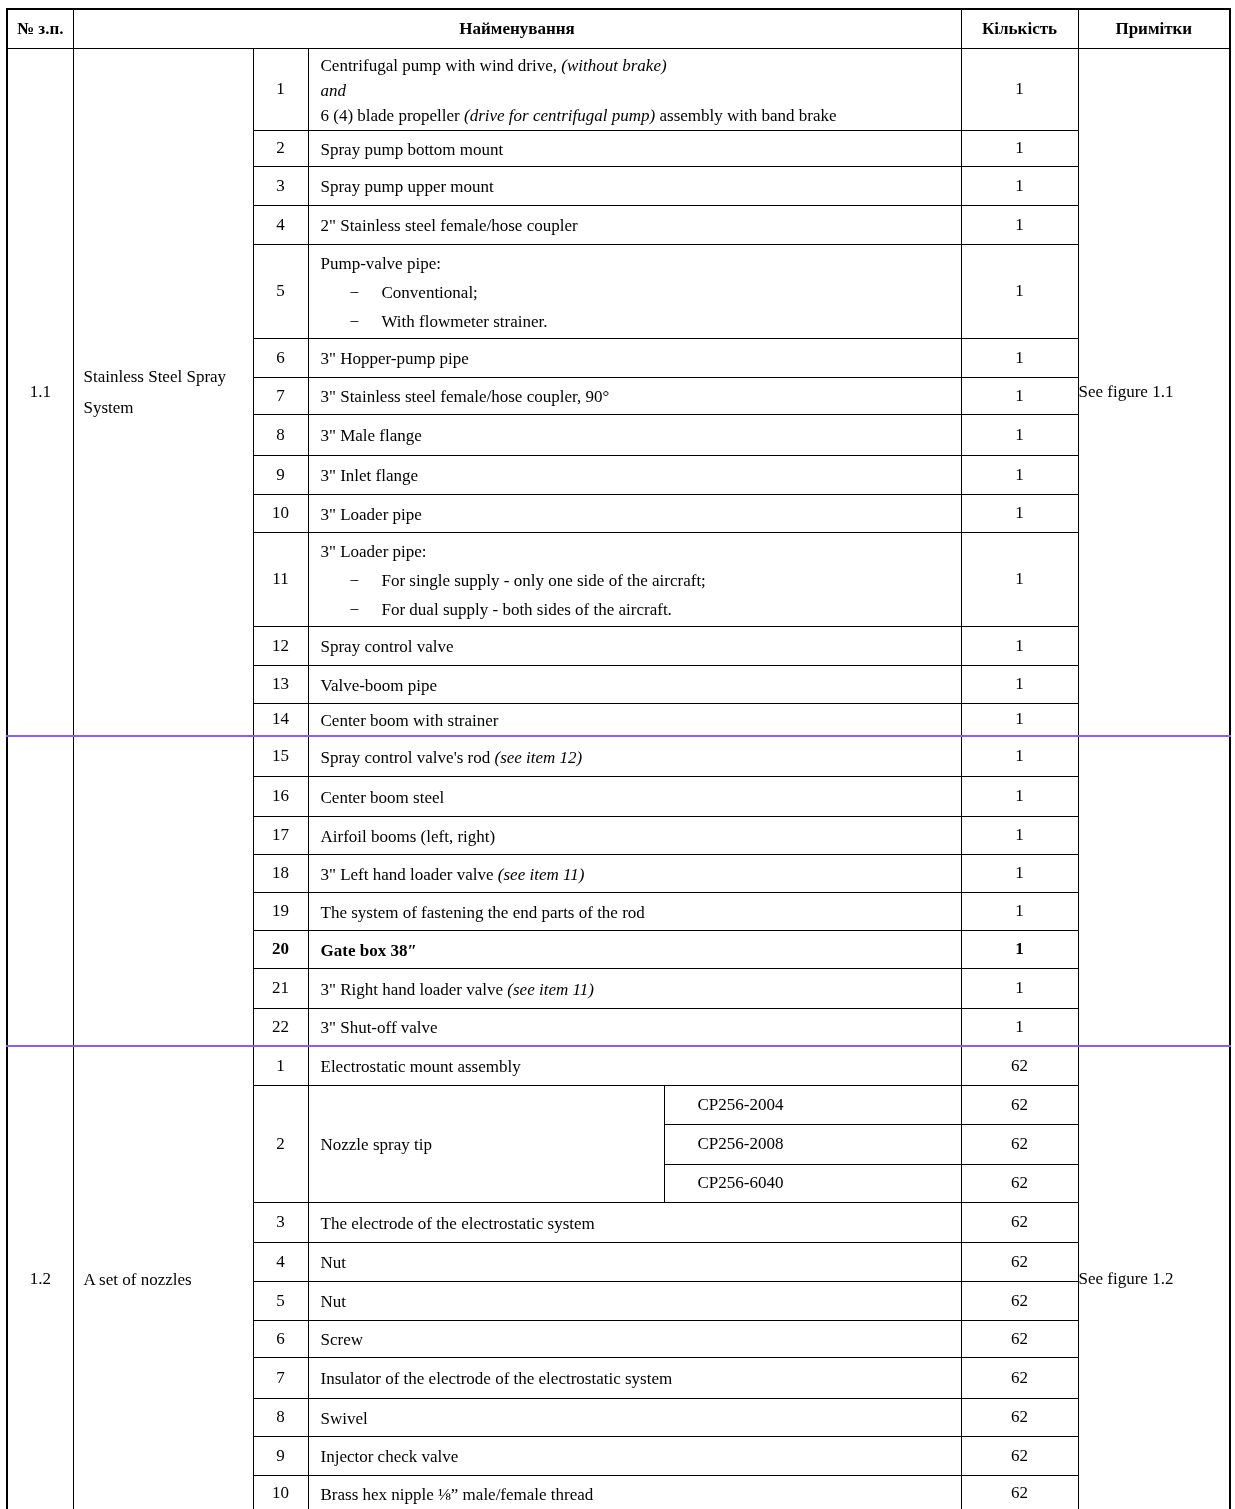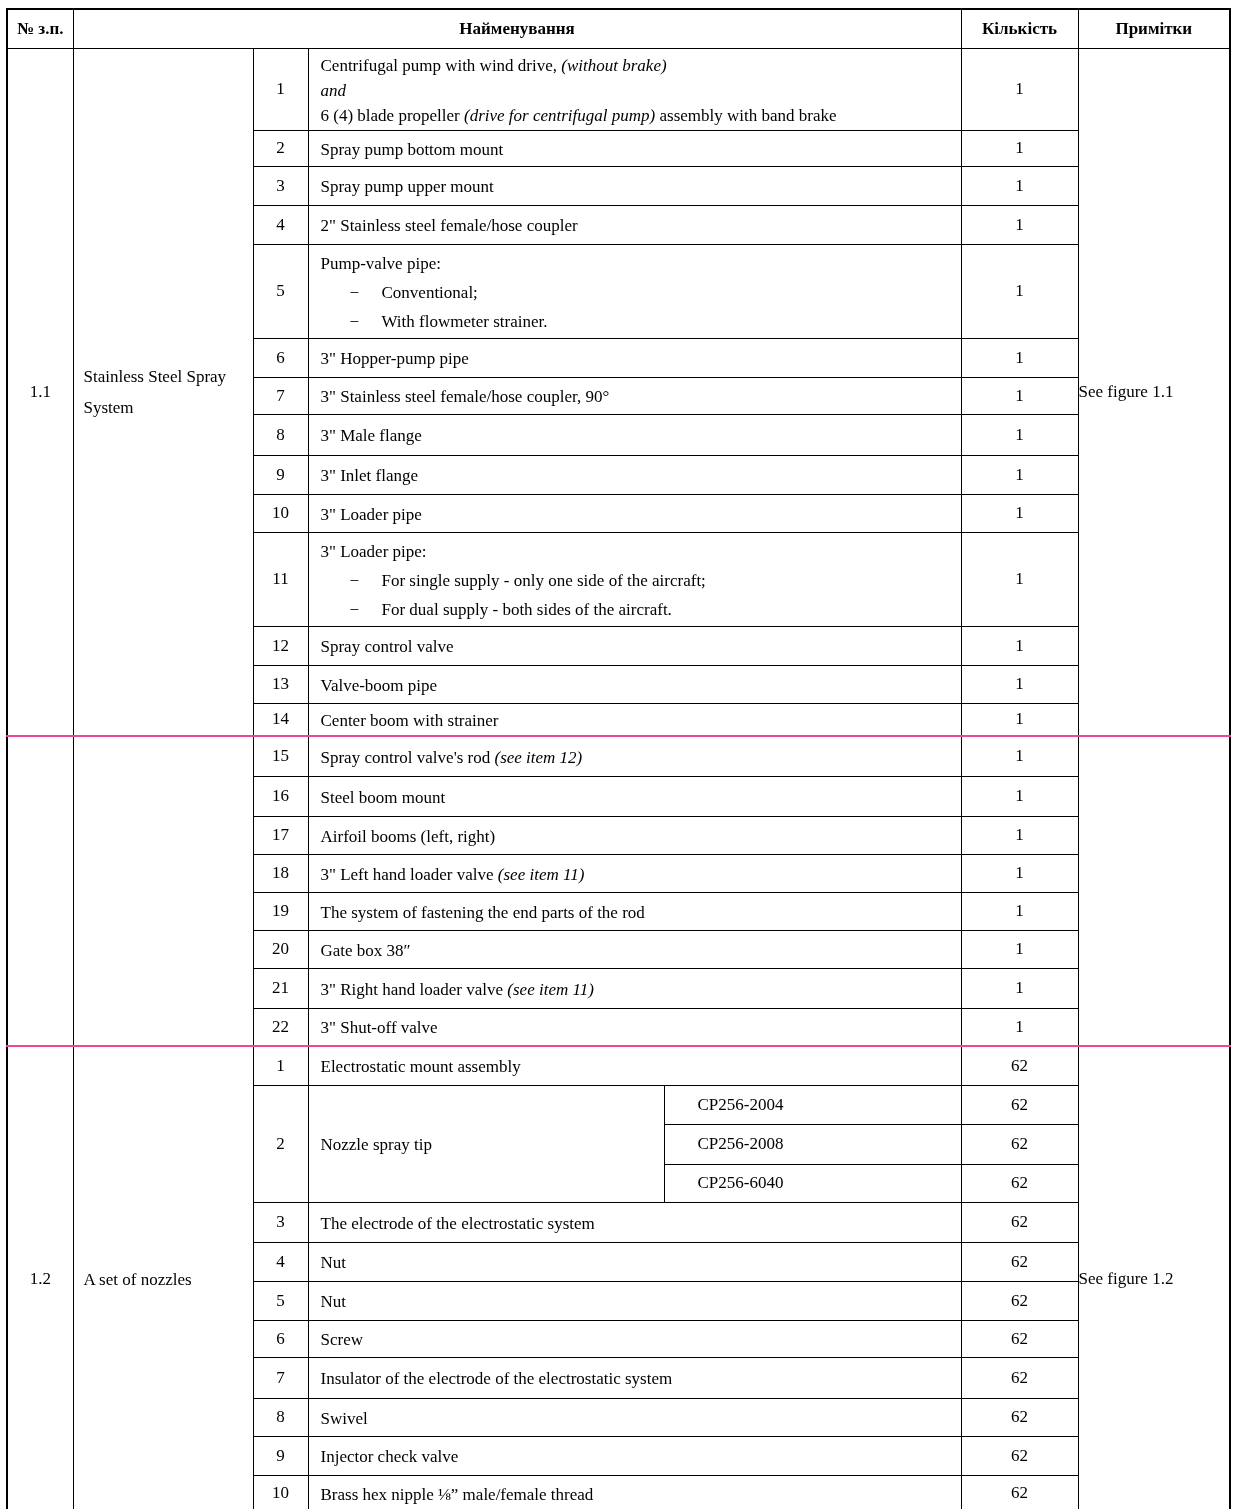--- a/index.html
+++ b/index.html
@@ -31,21 +31,21 @@
   .c-item     { text-align: center; vertical-align: middle; }
   .c-name     { text-align: left; vertical-align: middle; padding: 4px 8px 2px 12px; line-height: 25px; }
   .c-name.top { vertical-align: top; padding-top: 4px; }
   .c-name.top .line { line-height: 29px; }
   .line.bullet { padding-left: 29px; }
   .dash { display: inline-block; width: 32px; }
   .it { font-style: italic; }
   .c-code { text-align: left; vertical-align: middle; padding-left: 33px; }
   .c-qty  { text-align: center; vertical-align: middle; }
   .c-notes{ text-align: left; vertical-align: middle; }
-  tr.block-sep > td { border-top: 2px solid #ec4899; }
+  tr.block-sep > td { border-top: 2px solid #8b5cf6; }
 </style>
 </head>
 <body>
 
 <div class="page">
   <table class="parts-table">
     <colgroup>
       <col style="width:66px">
       <col style="width:180px">
       <col style="width:55px">
@@ -176,21 +176,21 @@
           <td class="c-item">15</td>
           <td class="c-name" colspan="2">
             <div class="line"><span>Spray control valve's rod </span><span class="it">(see item 12)</span></div>
           </td>
           <td class="c-qty">1</td>
           <td class="c-notes" rowspan="8"></td>
         </tr>
         <tr style="height: 40px; margin-left: 28px;">
           <td class="c-item">16</td>
           <td class="c-name" colspan="2">
-            <div class="line"><span>Steel boom mount</span></div>
+            <div class="line"><span>Center boom steel</span></div>
           </td>
           <td class="c-qty">1</td>
         </tr>
         <tr style="height: 38px;">
           <td class="c-item">17</td>
           <td class="c-name" colspan="2">
             <div class="line"><span>Airfoil booms (left, right)</span></div>
           </td>
           <td class="c-qty">1</td>
         </tr>
@@ -201,21 +201,21 @@
           </td>
           <td class="c-qty">1</td>
         </tr>
         <tr style="height: 38px;">
           <td class="c-item">19</td>
           <td class="c-name" colspan="2">
             <div class="line"><span>The system of fastening the end parts of the rod</span></div>
           </td>
           <td class="c-qty">1</td>
         </tr>
-        <tr style="height: 38px;">
+        <tr style="height: 38px; font-weight: bold;">
           <td class="c-item">20</td>
           <td class="c-name" colspan="2">
             <div class="line"><span>Gate box 38″</span></div>
           </td>
           <td class="c-qty">1</td>
         </tr>
         <tr style="height: 40px;">
           <td class="c-item">21</td>
           <td class="c-name" colspan="2">
             <div class="line"><span>3" Right hand loader valve </span><span class="it">(see item 11)</span></div>

